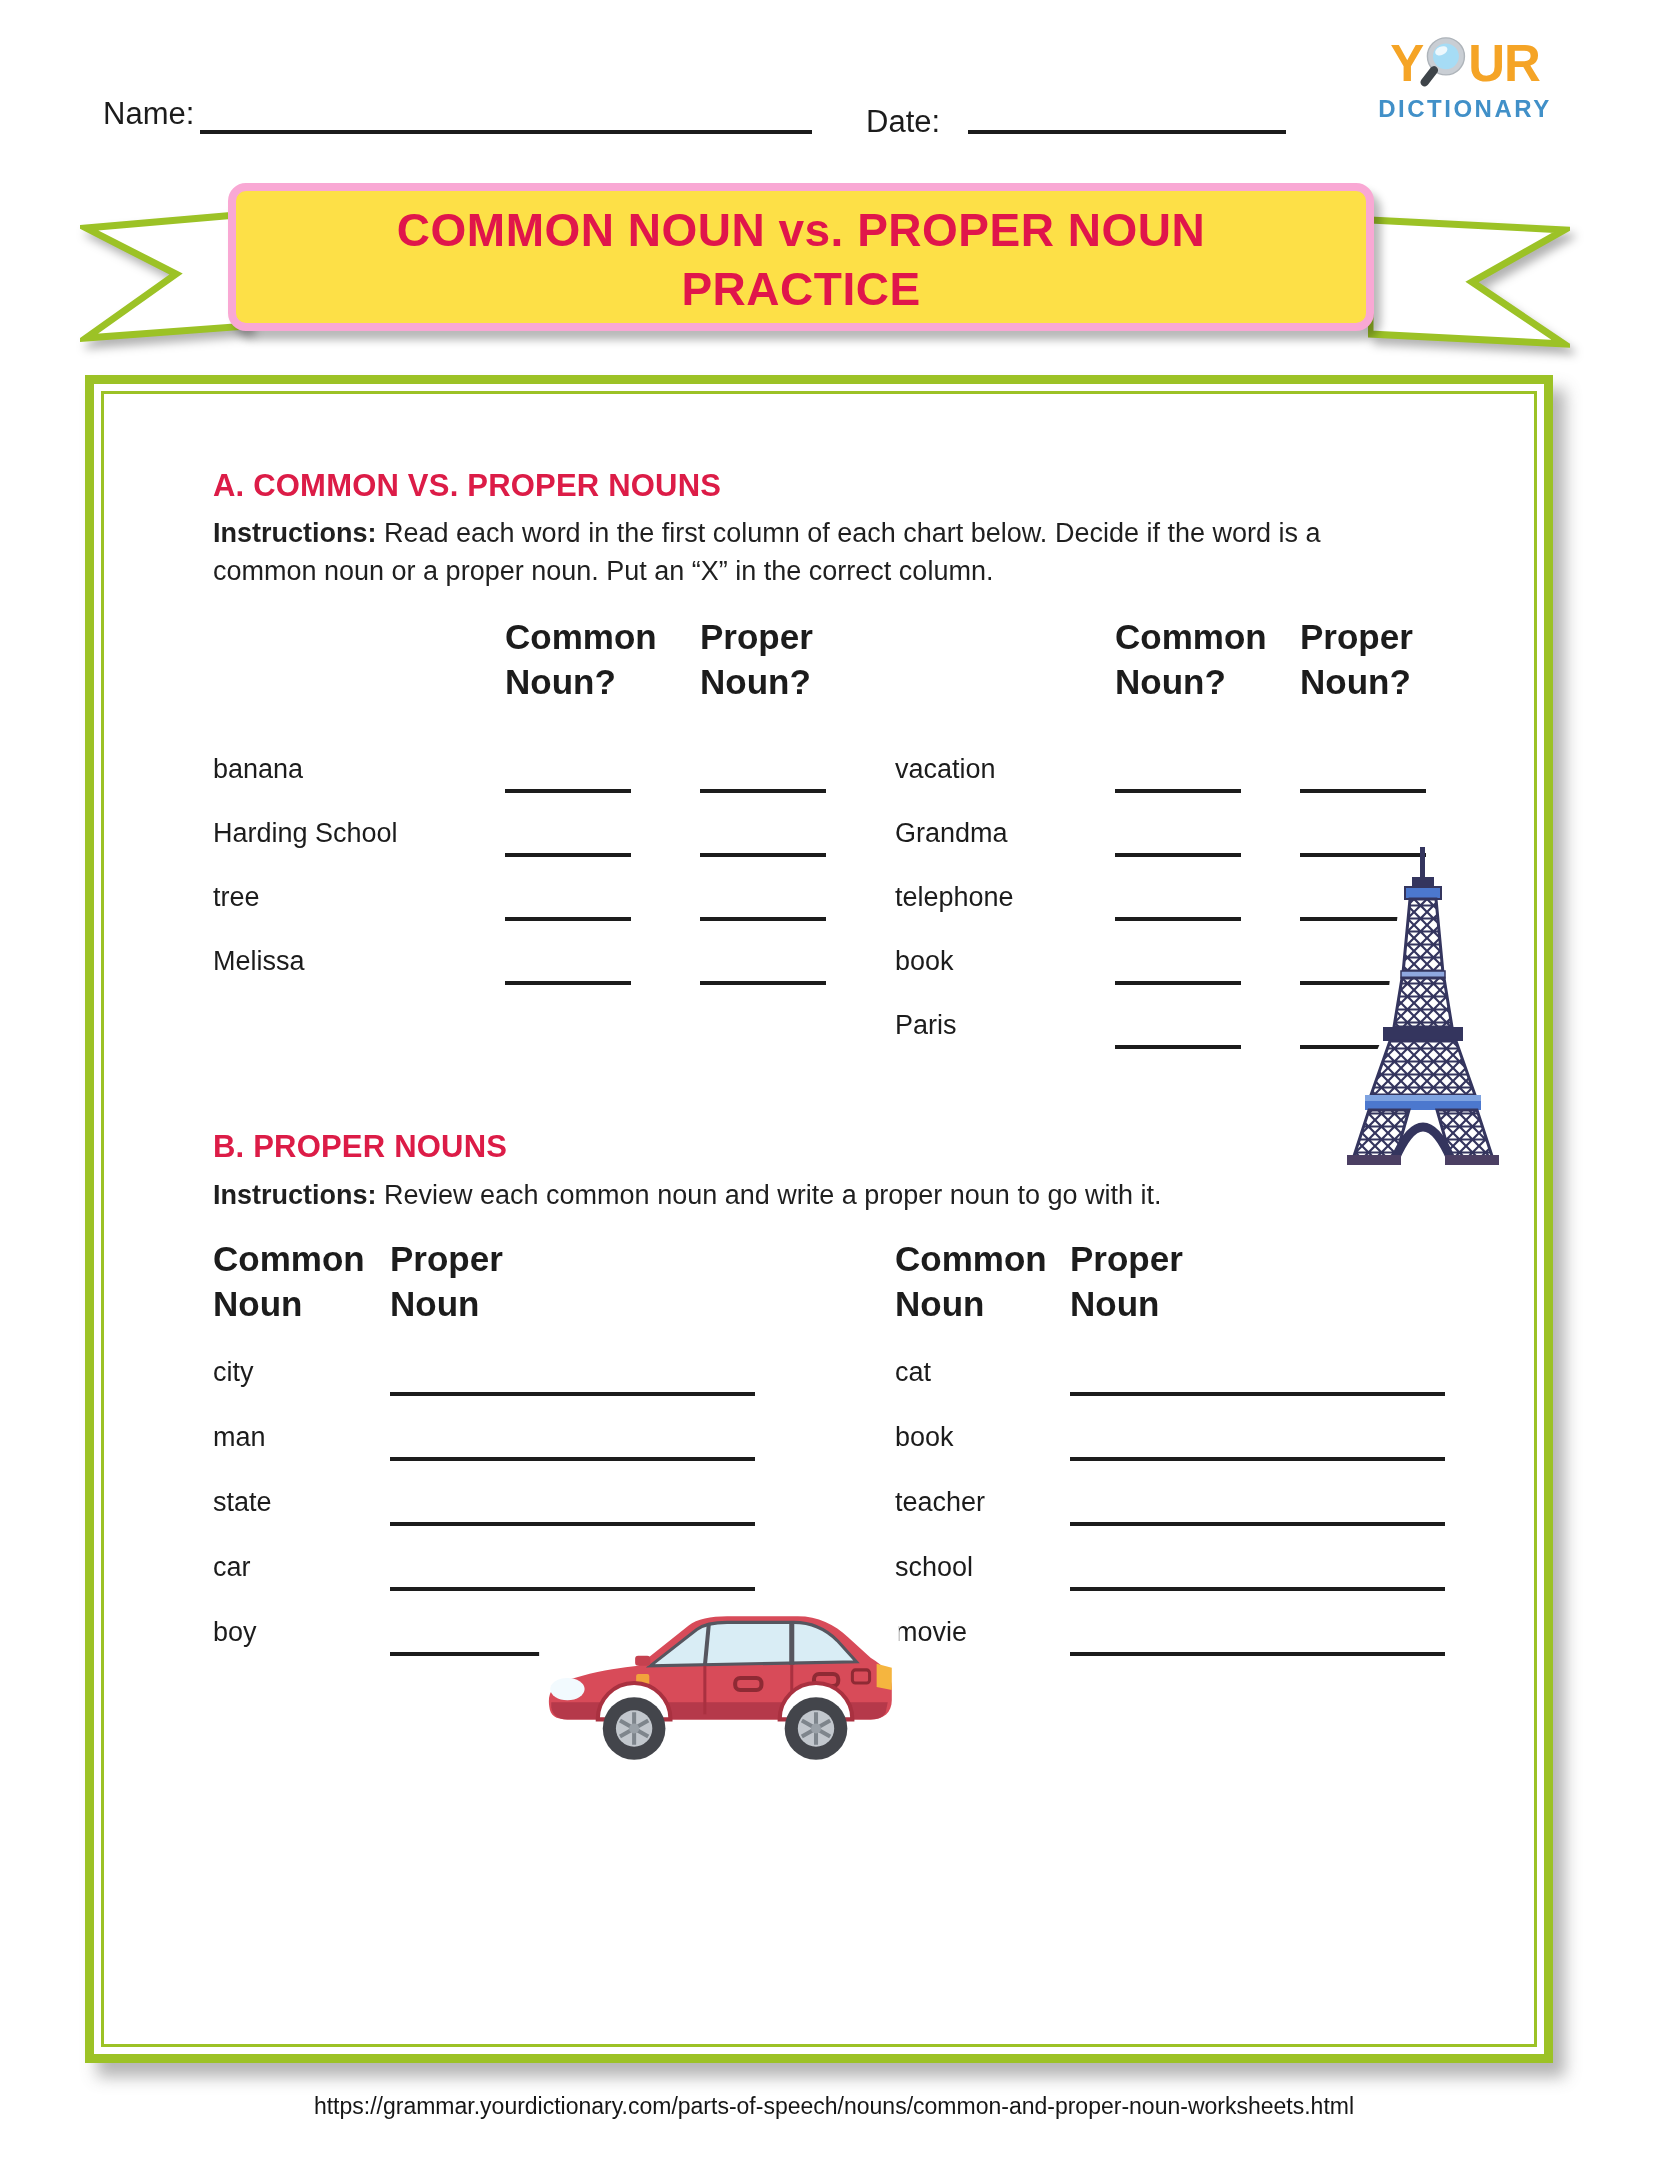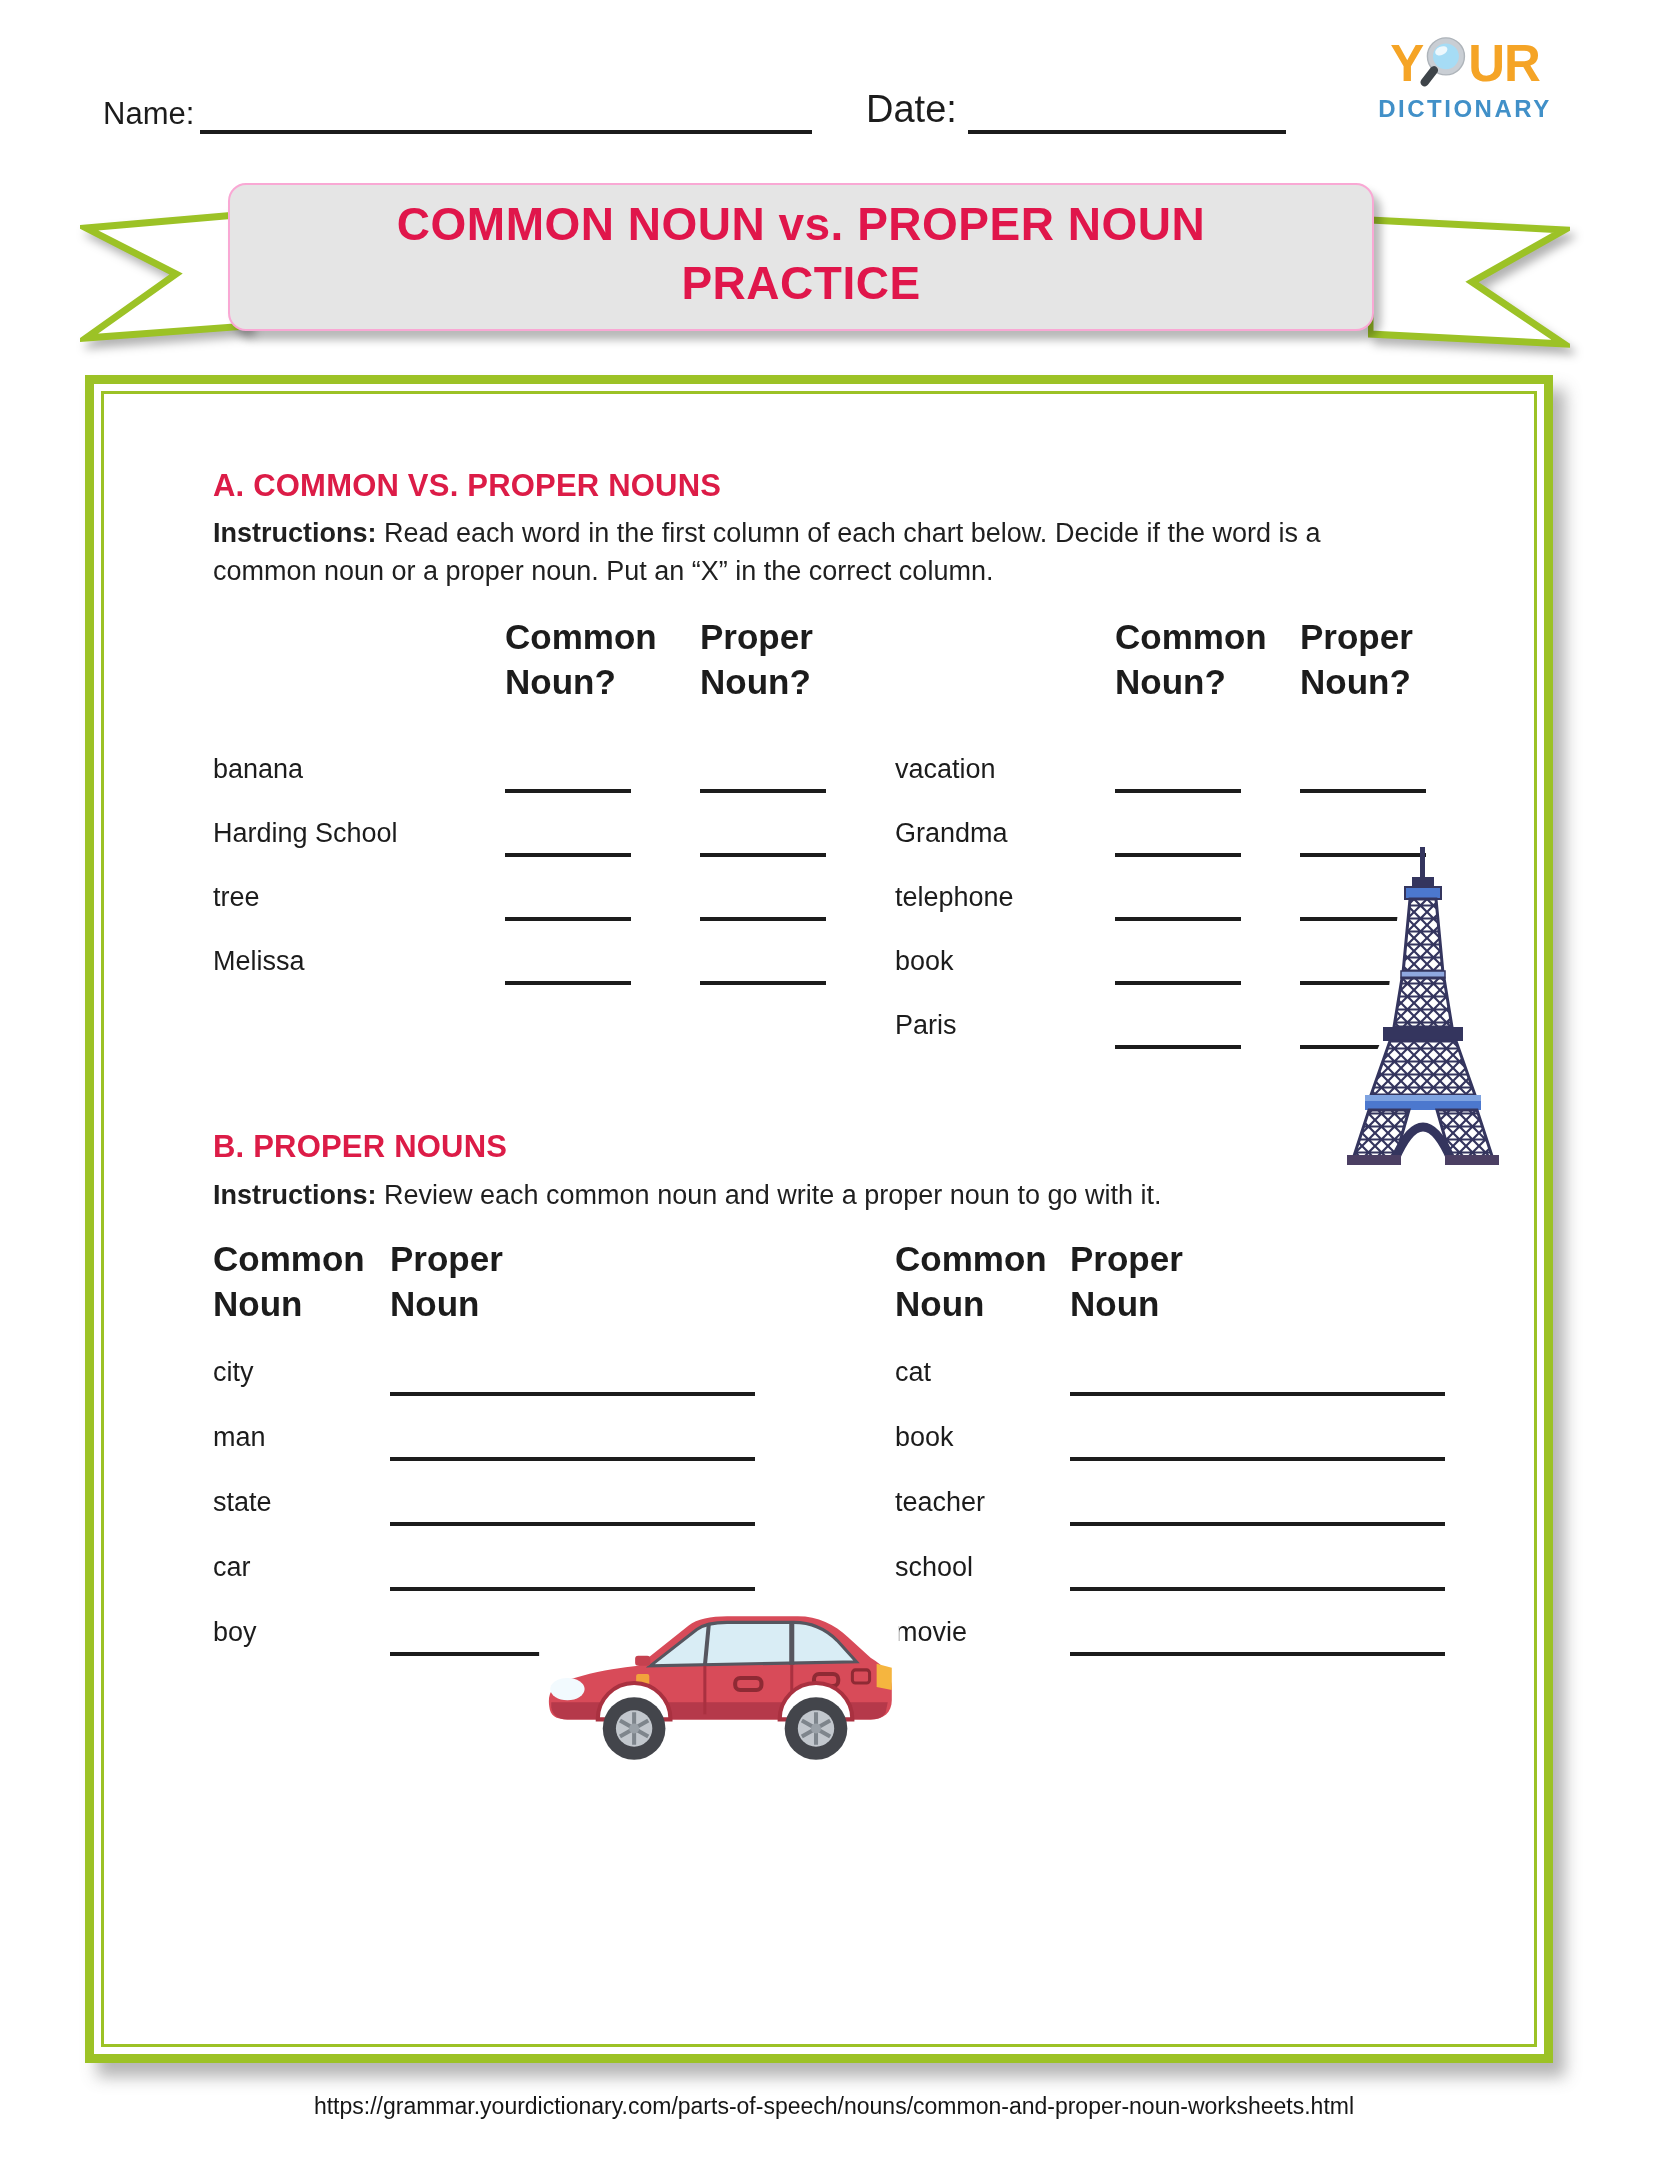--- a/index.html
+++ b/index.html
@@ -2,35 +2,35 @@
 <html><head>
 <meta charset="utf-8">
 <style>
   * { margin:0; padding:0; box-sizing:border-box; }
   body { background:#ffffff; font-family:"Liberation Sans","DejaVu Sans",sans-serif; color:#1c1c1c; }
   .page { position:relative; width:1668px; height:2159px; background:#ffffff; overflow:hidden; }
 
   
   .name-label { position:absolute; left:103px; top:96px; font-size:31px; }
   .name-line  { position:absolute; left:200px; top:98px; width:612px; height:36px; border-bottom:4px solid #1c1c1c; }
-  .date-label { position:absolute; left:866px; top:88px; font-size:38px; }
+  .date-label { position:absolute; left:866px; top:104px; font-size:31px; }
   .date-line  { position:absolute; left:968px; top:98px; width:318px; height:36px; border-bottom:4px solid #1c1c1c; }
 
   
   .logo { position:absolute; left:1360px; top:34px; width:210px; text-align:center; }
   .logo-your { display:flex; justify-content:center; align-items:center; height:58px; font-size:51px; font-weight:bold; letter-spacing:-1px; }
   .logo-your svg { width:50px; height:52px; margin:0 -2px 4px -3px; }
   .logo-dict { font-size:24px; font-weight:bold; letter-spacing:2.5px; margin-top:3px; }
 
   
   .banner-tail { position:absolute; filter:drop-shadow(5px 7px 5px rgba(0,0,0,0.30)); }
   .tail-left  { left:80px;  top:208px; width:170px; height:138px; }
   .tail-right { left:1368px; top:212px; width:202px; height:140px; }
   .banner-panel { position:absolute; left:228px; top:183px; width:1146px; height:148px;
-    background:#e5e5e5; border:2px solid #f9a8d4; border-radius:18px;
+    background:#fde047; border:8px solid #f9a8d4; border-radius:18px;
     box-shadow:7px 9px 9px rgba(0,0,0,0.28); text-align:center; padding-top:10px; z-index:2; }
   .banner-title { font-size:46px; font-weight:bold; line-height:1.28; color:#E0164B; letter-spacing:0.5px; }
 
   
   .main-box { position:absolute; left:85px; top:375px; width:1468px; height:1688px;
     border:9px solid #9CC226; background:#ffffff; box-shadow:12px 14px 15px rgba(90,90,90,0.45); }
   .inner-line { position:absolute; inset:7px; border:3px solid #9CC226; pointer-events:none; }
 
   .sec-heading { position:absolute; font-size:31px; font-weight:bold; color:#DC1C47; letter-spacing:0.2px; }
   .sec-instr { position:absolute; font-size:27px; line-height:1.42; color:#1f1f1f; }

